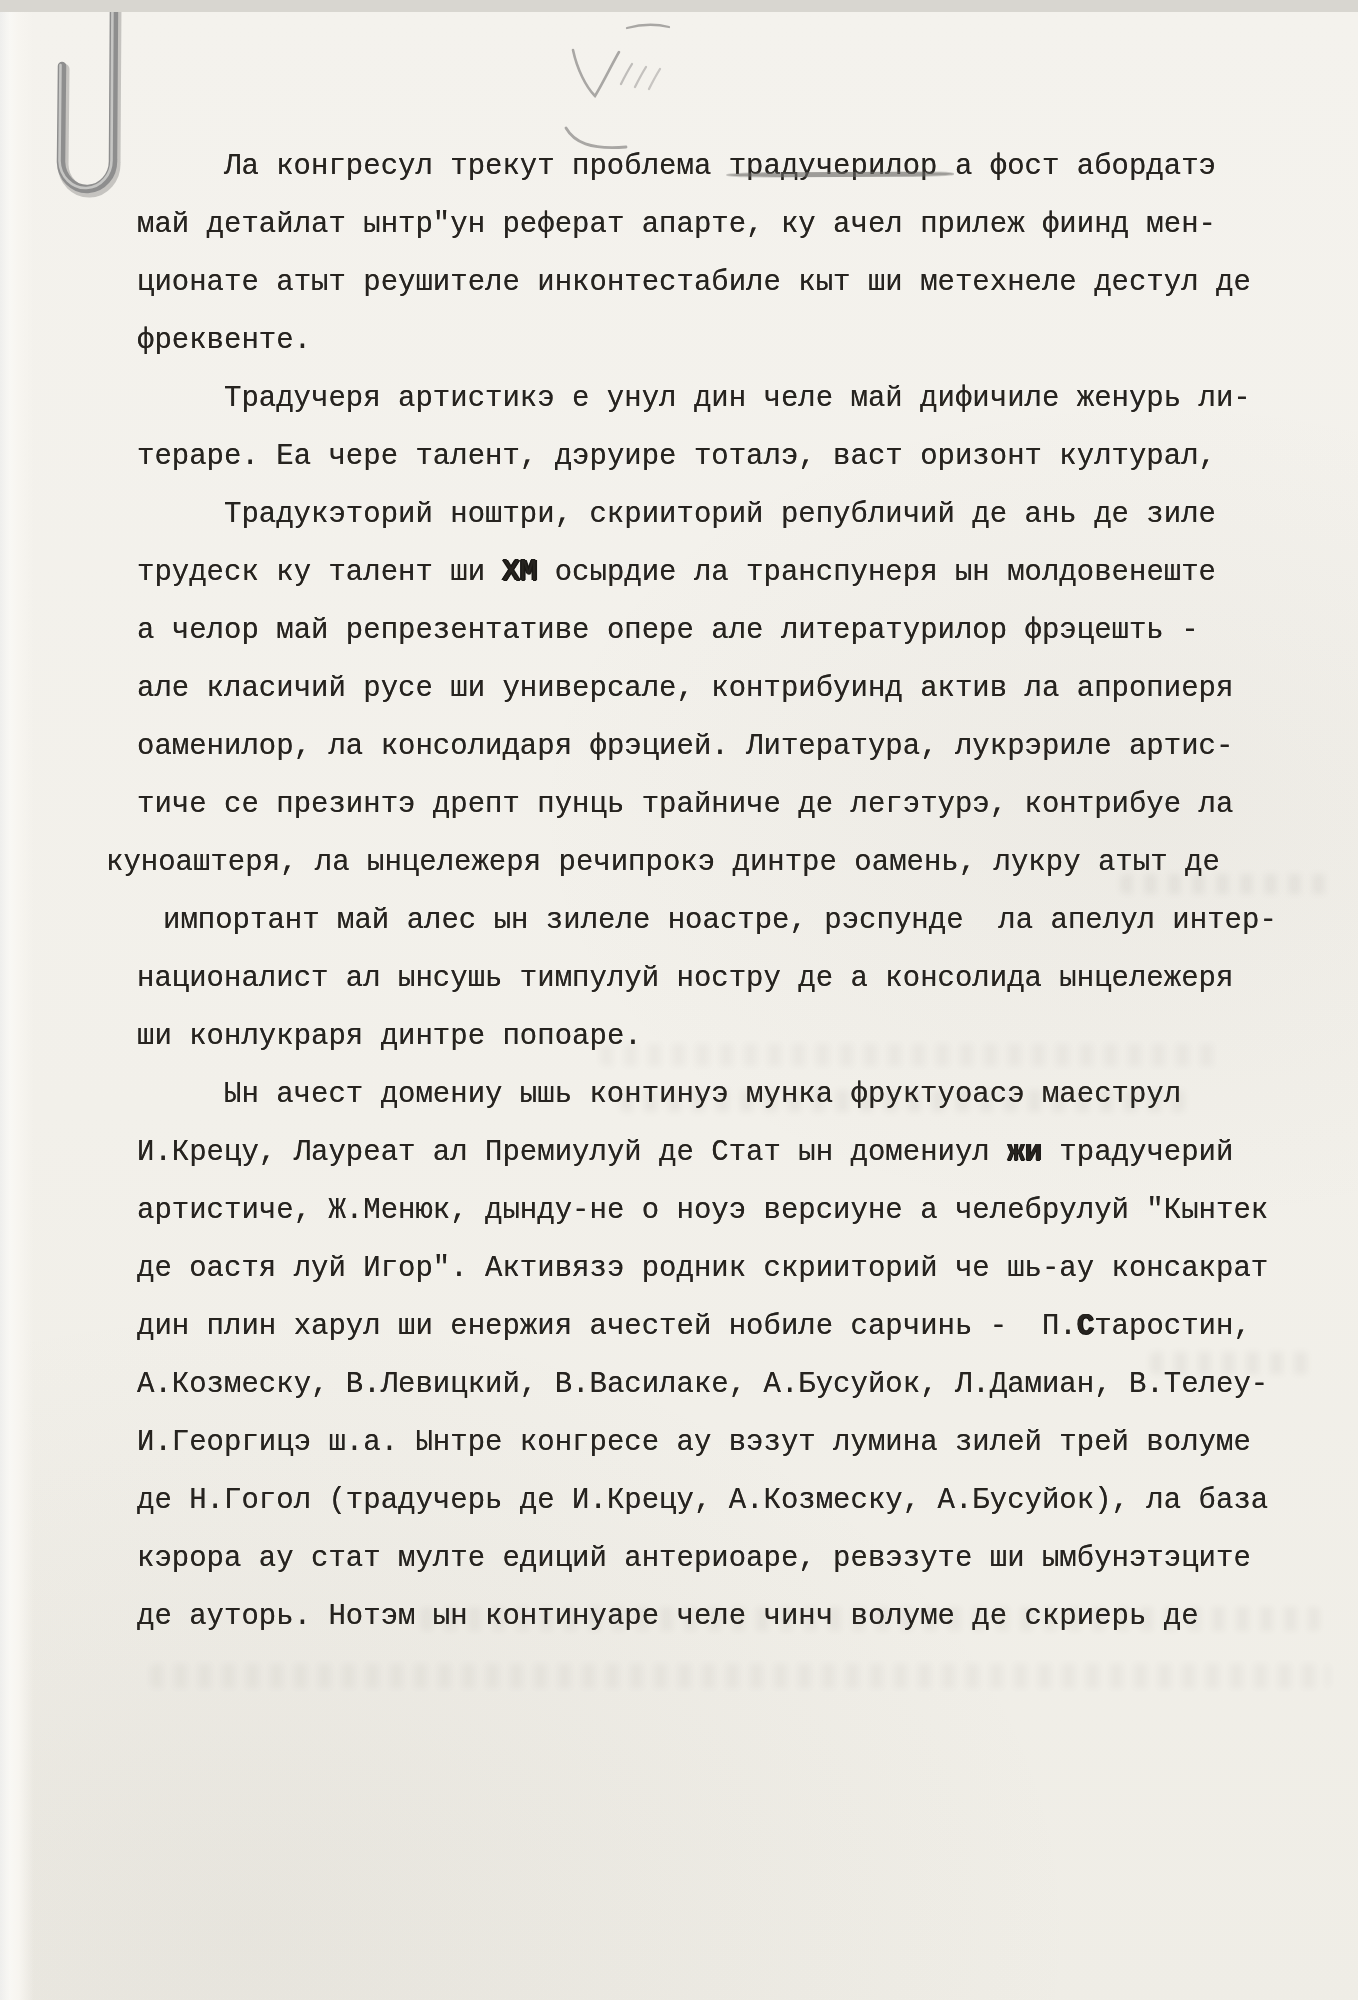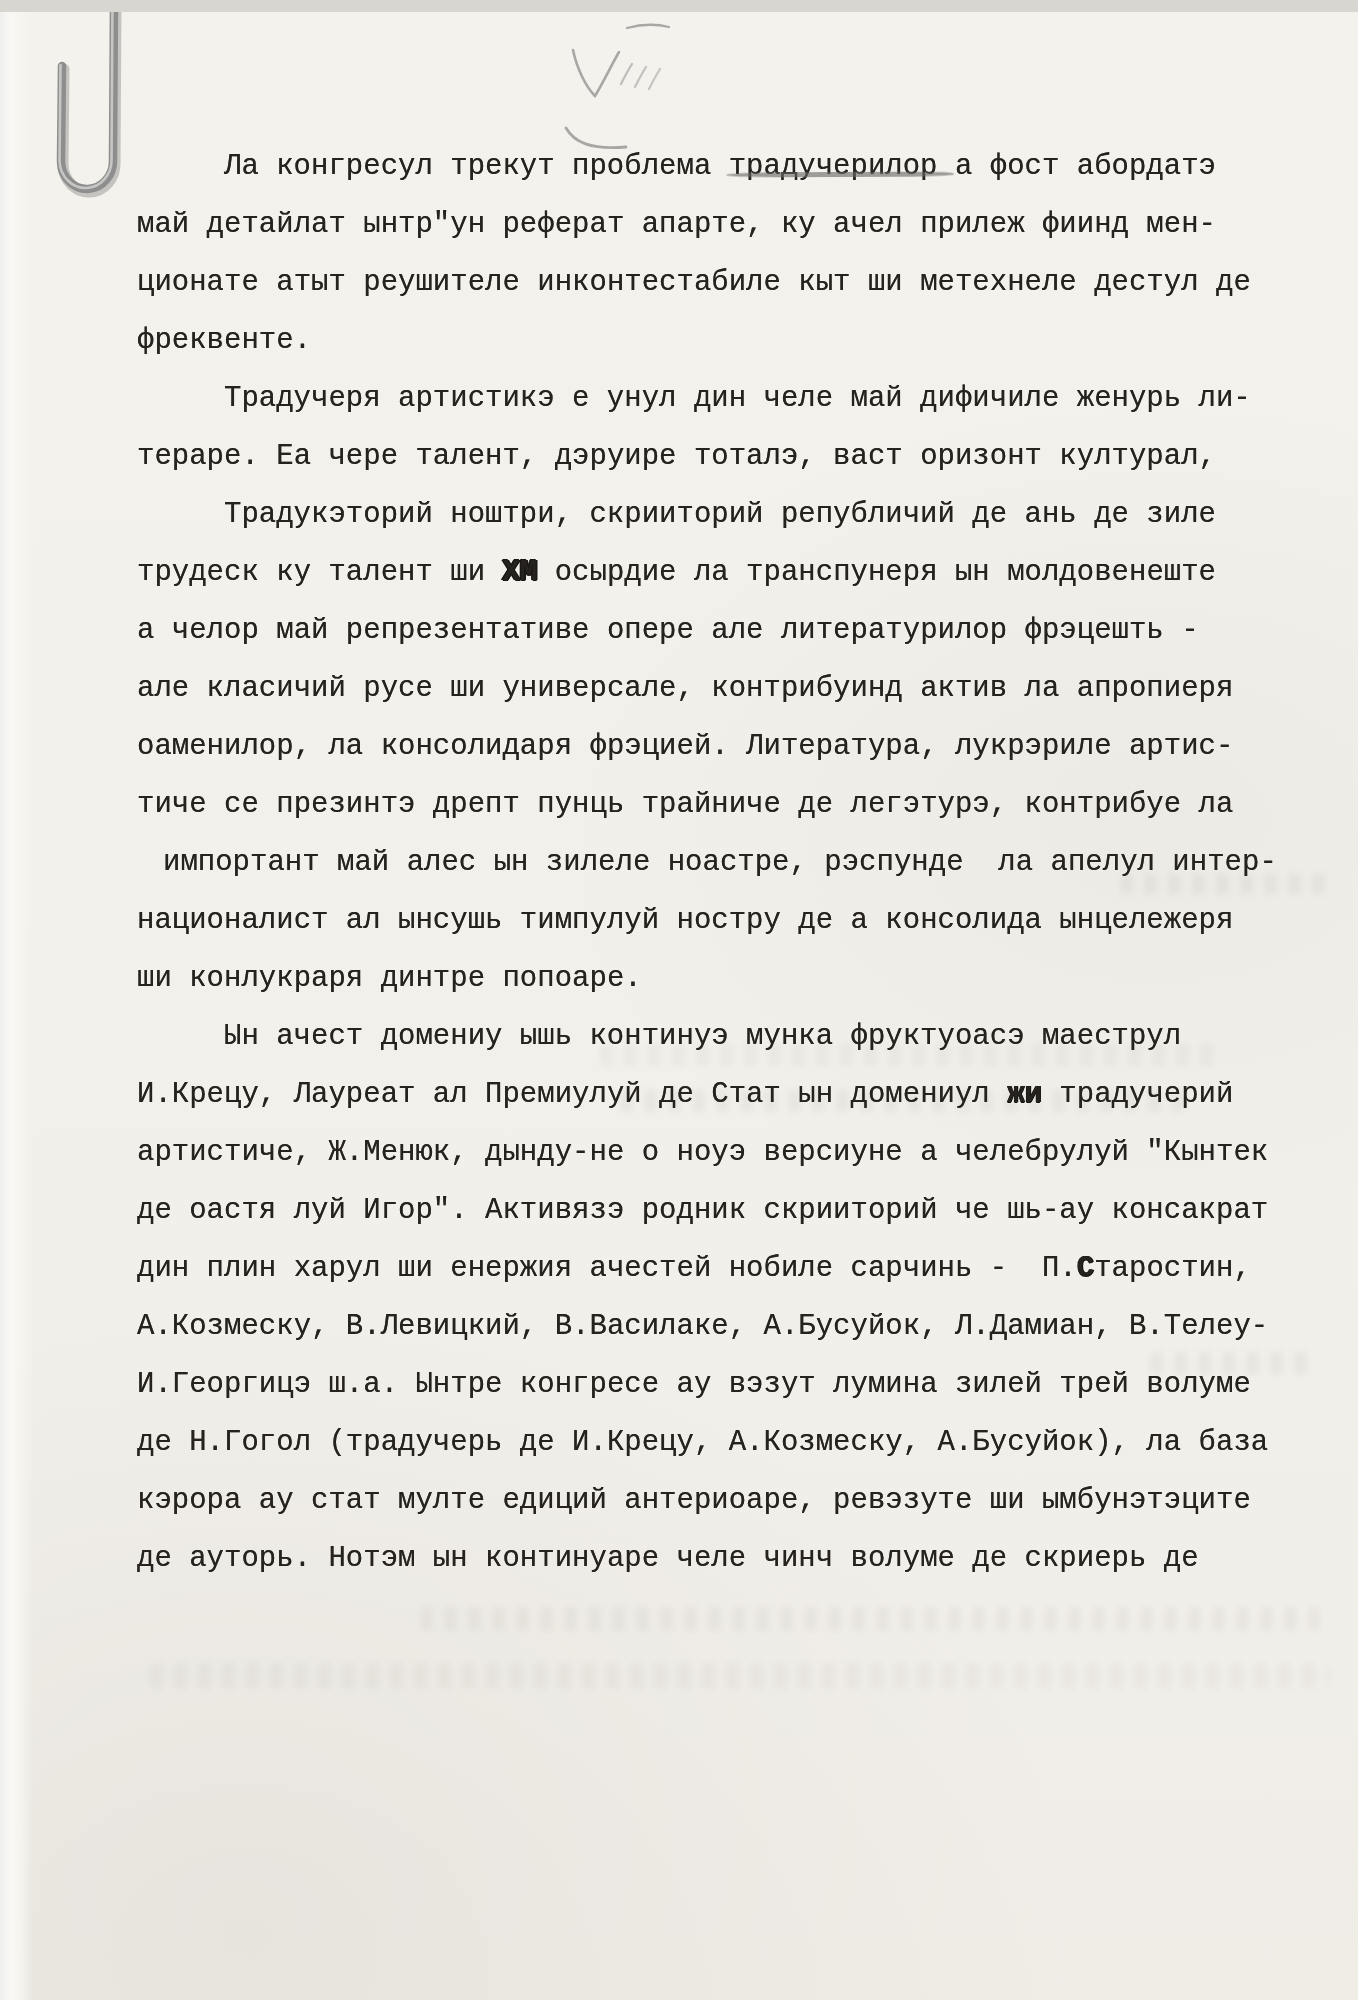--- a/index.html
+++ b/index.html
@@ -40,21 +40,21 @@
     background:rgba(105,103,100,.62);
     border-radius:50% 40% 45% 55% / 100% 80% 90% 100%;
     transform:rotate(-.25deg);
     filter:blur(.5px);
   }
   .ot{
     font-weight:700;
     text-shadow:.9px 0 #14120f, -.5px 0 #14120f, 0 .5px #14120f;
   }
   .blot{
-    font-weight:700;
+    font-weight:400;
     text-shadow:1.6px 0 #1a1815, -1.6px 0 #1a1815, 0 1.4px #1a1815, 0 -1px #1a1815, 1px 1px #1a1815, -1px -1px #1a1815;
     text-align:right;
   }
   .ghost{
     position:absolute;
     background:repeating-linear-gradient(90deg, rgba(95,90,82,.12) 0 13px, rgba(95,90,82,0) 13px 24px);
     filter:blur(3.2px);
     border-radius:5px;
     pointer-events:none;
   }
@@ -103,20 +103,21 @@
         <div class="ln ind-para"><span>Традучеря артистикэ е унул дин челе май дифичиле женурь ли-</span></div>
         <div class="ln"><span>тераре. Еа чере талент, дэруире тоталэ, васт оризонт културал,</span></div>
       </div>
       <div>
         <div class="ln ind-para"><span>Традукэторий ноштри, скрииторий републичий де ань де зиле</span></div>
         <div class="ln"><span>трудеск ку талент ши </span><span class="blot">ХМ</span><span> осырдие ла транспунеря ын молдовенеште</span></div>
         <div class="ln"><span>а челор май репрезентативе опере але литературилор фрэцешть -</span></div>
         <div class="ln"><span>але класичий русе ши универсале, контрибуинд актив ла апропиеря</span></div>
         <div class="ln"><span>оаменилор, ла консолидаря фрэцией. Литература, лукрэриле артис-</span></div>
         <div class="ln"><span>тиче се презинтэ дрепт пунць трайниче де легэтурэ, контрибуе ла</span></div>
+        <div class="ln ind-hang"><span>куноаштеря, ла ынцележеря речипрокэ динтре оамень, лукру атыт де</span></div>
         <div class="ln ind-deep"><span>импортант май алес ын зилеле ноастре, рэспунде  ла апелул интер-</span></div>
         <div class="ln"><span>националист ал ынсушь тимпулуй ностру де а консолида ынцележеря</span></div>
         <div class="ln"><span>ши конлукраря динтре попоаре.</span></div>
       </div>
       <div>
         <div class="ln ind-para"><span>Ын ачест домениу ышь континуэ мунка фруктуоасэ маеструл</span></div>
         <div class="ln"><span>И.Крецу, Лауреат ал Премиулуй де Стат ын домениул </span><span class="ot">жи</span><span> традучерий</span></div>
         <div class="ln"><span>артистиче, Ж.Менюк, дынду-не о ноуэ версиуне а челебрулуй "Кынтек</span></div>
         <div class="ln"><span>де оастя луй Игор". Активязэ родник скрииторий че шь-ау консакрат</span></div>
         <div class="ln"><span>дин плин харул ши енержия ачестей нобиле сарчинь -  П.</span><span class="ot">С</span><span>таростин,</span></div>

